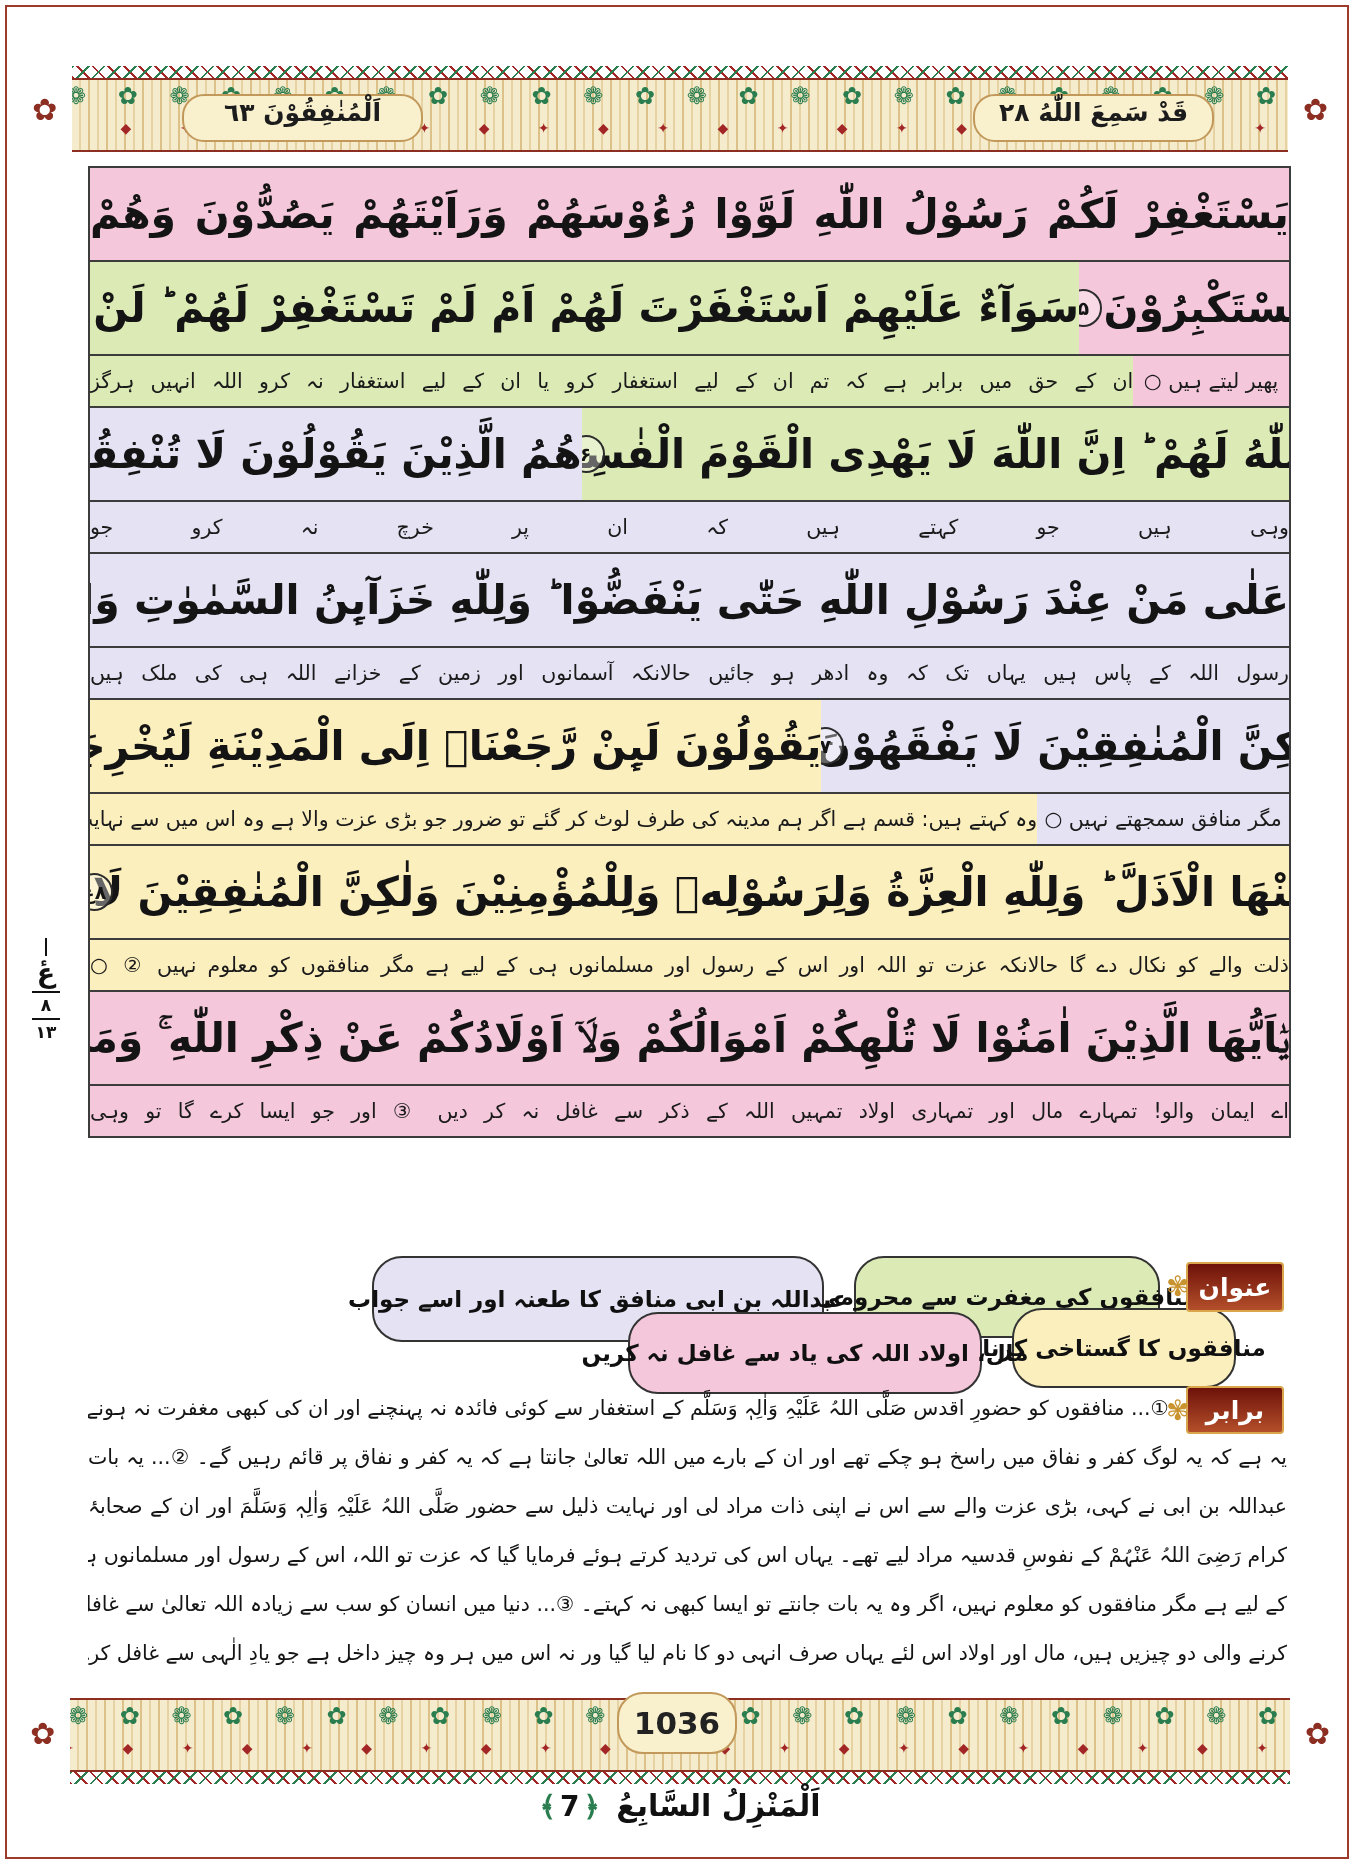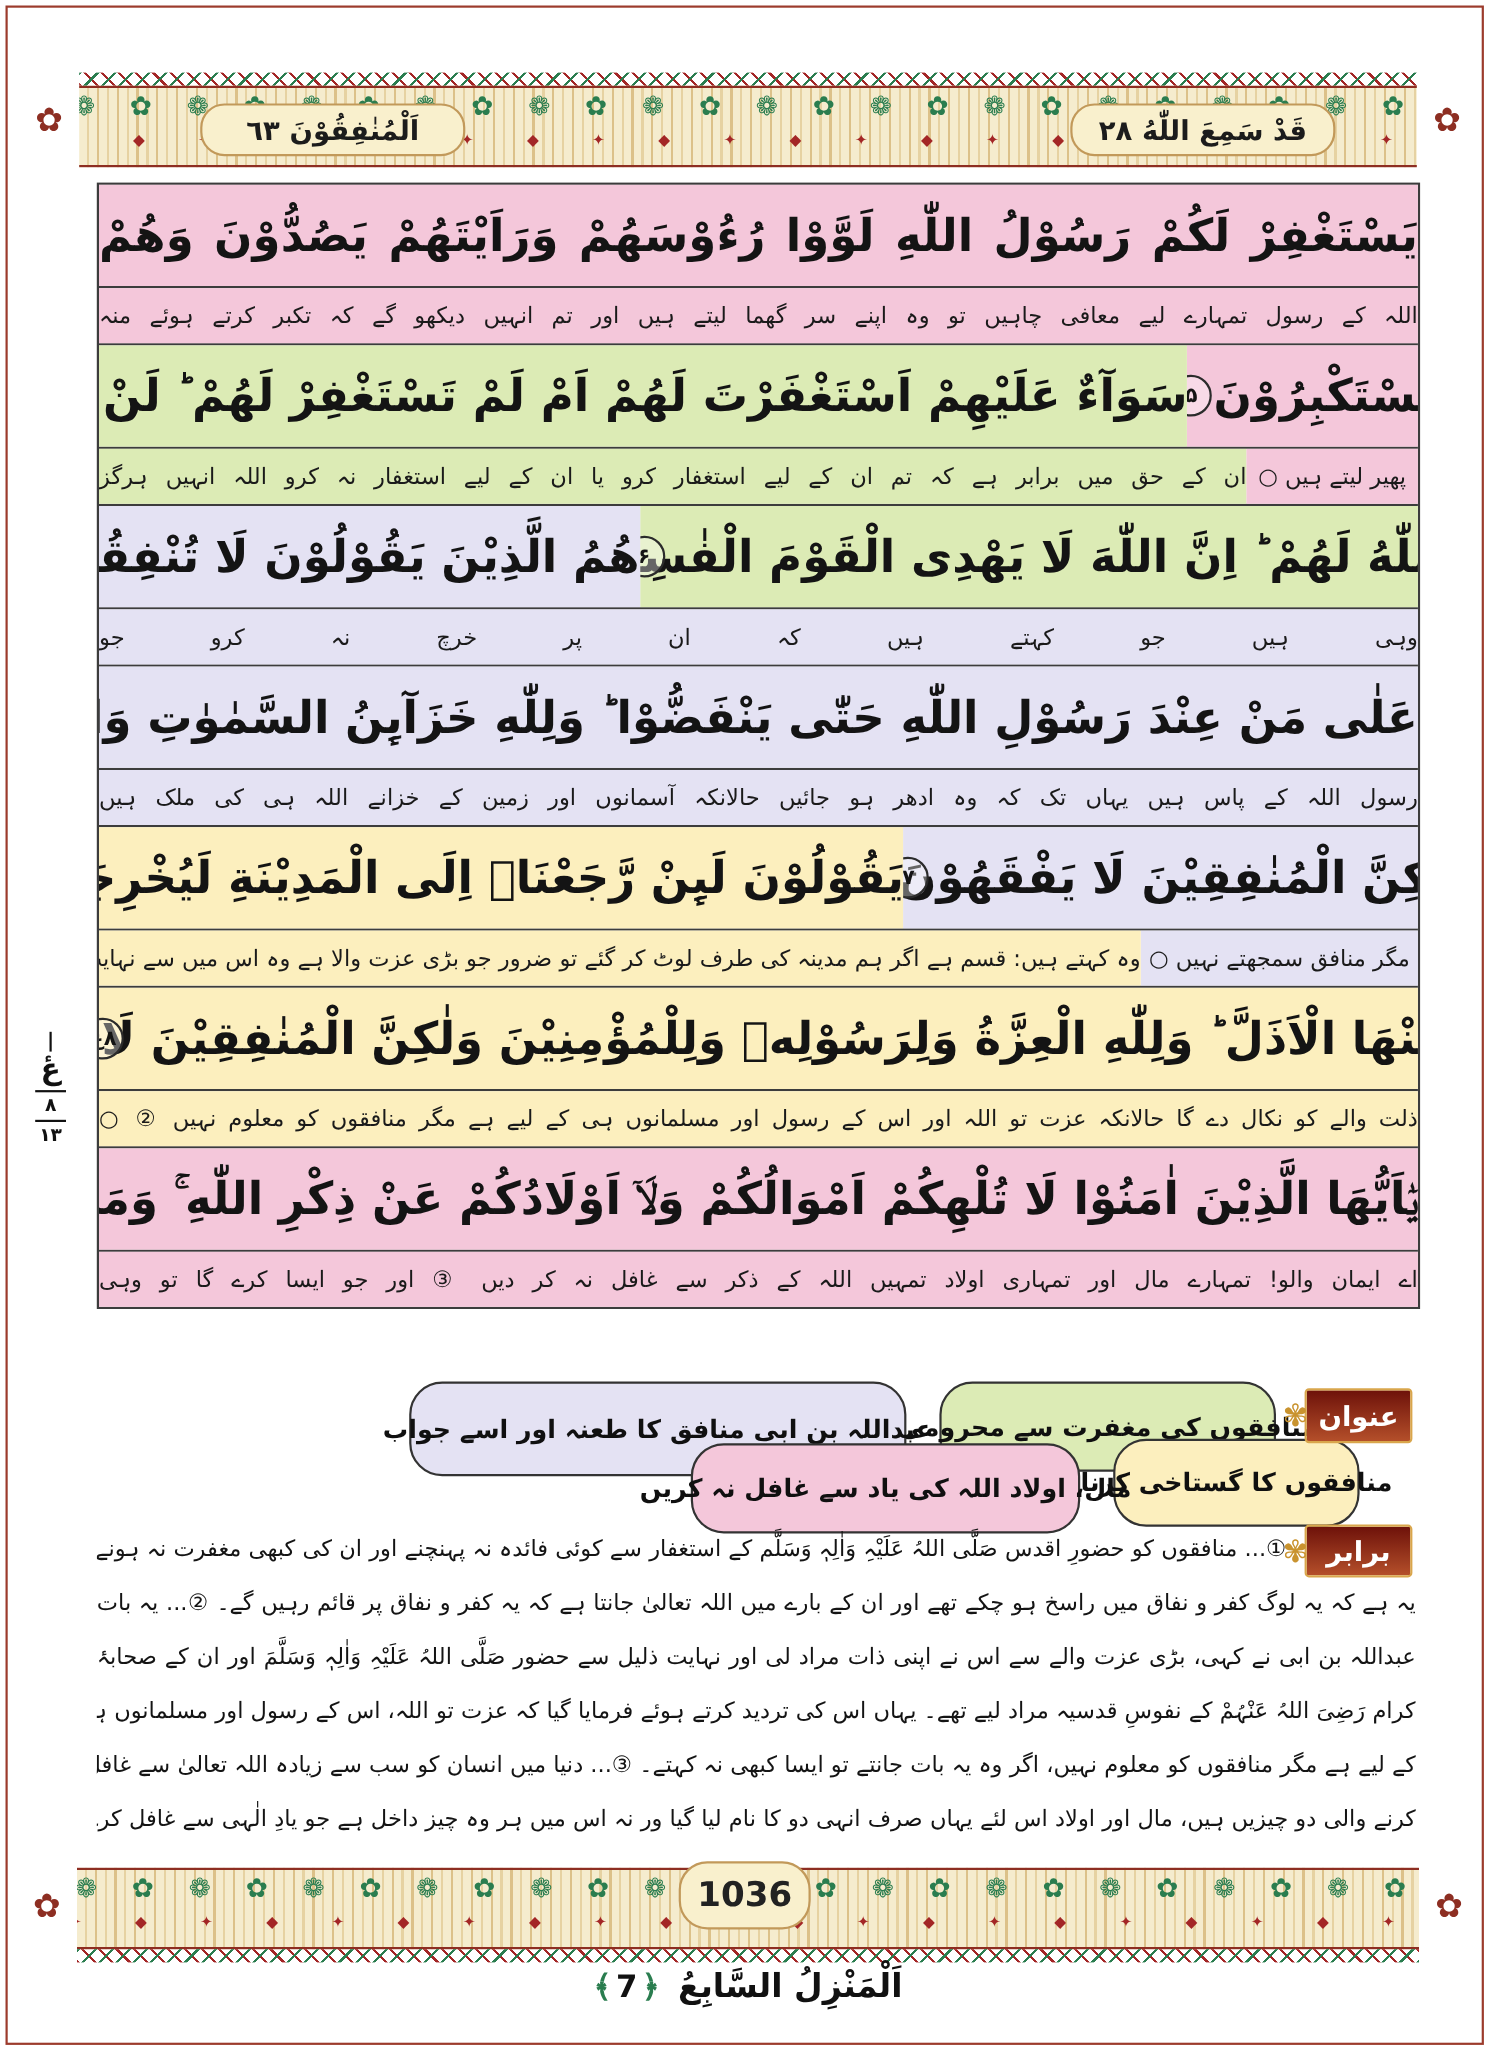--- a/index.html
+++ b/index.html
@@ -18,21 +18,21 @@
     white-space:nowrap;text-align:center;}
   .orn-band::after{content:"✦ ◆ ✦ ◆ ✦ ◆ ✦ ◆ ✦ ◆ ✦ ◆ ✦ ◆ ✦ ◆ ✦ ◆ ✦ ◆ ✦ ◆ ✦ ◆ ✦ ◆ ✦ ◆ ✦ ◆ ✦ ◆ ✦ ◆ ✦ ◆";
     position:absolute;left:0;right:0;top:42px;color:#a32626;font-size:14px;letter-spacing:22px;
     white-space:nowrap;text-align:center;}
   .spikes{position:absolute;height:12px;
     background:
       repeating-linear-gradient(135deg,#2a7d4f 0 2px,rgba(0,0,0,0) 2px 11px),
       repeating-linear-gradient(45deg,#a32626 0 2px,rgba(0,0,0,0) 2px 11px);}
   .rosette{position:absolute;color:#8d2e22;font-size:30px;}
   .cartouche{position:absolute;background:#f9f0cd;border:2px solid #c2995a;border-radius:22px;
-    display:flex;align-items:center;justify-content:center;font-size:25px;font-weight:bold;color:#1c1c1c;
+    display:flex;justify-content:center;font-size:25px;font-weight:bold;color:#1c1c1c;
     padding:2px 16px;white-space:nowrap;z-index:3;}
 
   
   .verse-block{position:absolute;left:88px;top:166px;width:1199px;border:2.5px solid #3c3c3c;}
   .row{display:flex;direction:rtl;border-top:2px solid #3c3c3c;}
   .row:first-child{border-top:none;}
   .row.arabic{height:92px;font-size:41px;font-weight:700;color:#141414;}
   .row.urdu{height:50px;font-size:20.5px;color:#1a1a1a;}
   .seg{display:flex;align-items:center;justify-content:center;overflow:hidden;}
   .seg .t{width:100%;text-align:justify;text-align-last:justify;padding:0 0;white-space:nowrap;}
@@ -87,25 +87,20 @@
   <span>قَدْ سَمِعَ اللّٰهُ ٢٨</span>
 </div>
 
 <div class="verse-block">
 
   <div class="row arabic">
     <div class="seg single bg-pink" style="flex:1">
       <span class="t">يَسْتَغْفِرْ لَكُمْ رَسُوْلُ اللّٰهِ لَوَّوْا رُءُوْسَهُمْ وَرَاَيْتَهُمْ يَصُدُّوْنَ وَهُمْ</span>
     </div>
   </div>
-  <div class="row urdu">
-    <div class="seg single bg-pink" style="flex:1">
-      <span class="t">اللہ کے رسول تمہارے لیے معافی چاہیں تو وہ اپنے سر گھما لیتے ہیں اور تم انہیں دیکھو گے کہ تکبر کرتے ہوئے منہ</span>
-    </div>
-  </div>
 
   <div class="row arabic">
     <div class="seg bg-pink" style="flex:0 0 17.5%">
       <span class="t" style="text-align-last:center">مُّسْتَكْبِرُوْنَ</span>
       <span class="ayah-marker">۵</span>
     </div>
     <div class="seg bg-green" style="flex:1">
       <span class="t">سَوَآءٌ عَلَيْهِمْ اَسْتَغْفَرْتَ لَهُمْ اَمْ لَمْ تَسْتَغْفِرْ لَهُمْ ؕ لَنْ يَّغْفِرَ</span>
     </div>
   </div>

